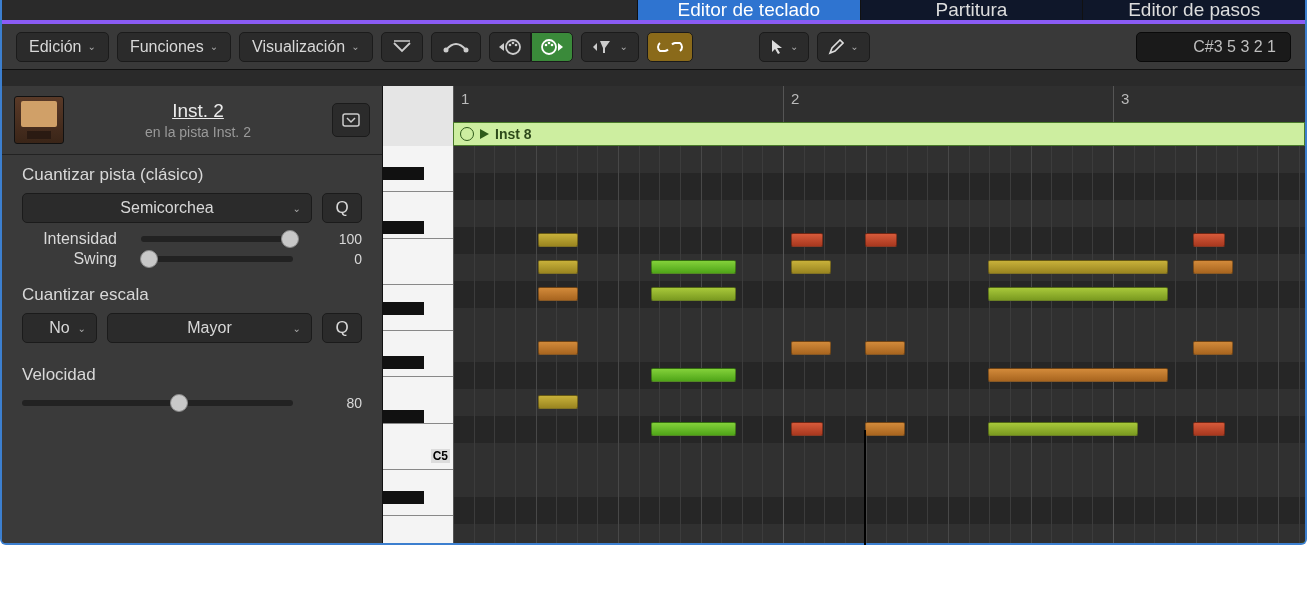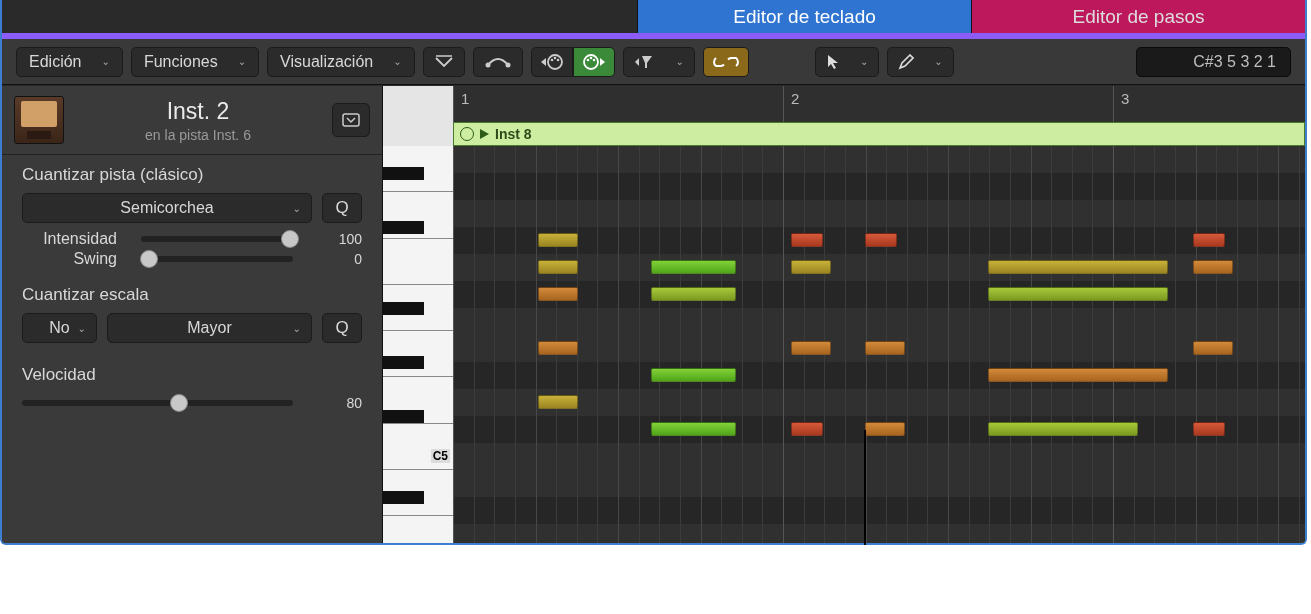--- a/index.html
+++ b/index.html
@@ -1,49 +1,49 @@
 <!DOCTYPE html>
 <html><head>
 <meta charset="utf-8">
 <style>
 * { box-sizing: border-box; margin: 0; padding: 0; font-family: -apple-system, "Helvetica Neue", Arial, sans-serif; }
 body { background: #fff; }
 .wrap { width: 1311px; position: relative; }
 .app { width: 1307px; height: 545px; border: 2px solid #3c7fcf; border-top: none; border-radius: 0 0 6px 6px; background: #2a2a2a; position: relative; overflow: hidden; }
 
 
-.tabs { display: flex; height: 39px; background: #be185d; border-bottom: 6px solid #8b5cf6; }
+.tabs { display: flex; height: 24px; background: #0f172a; border-bottom: 4px solid #8b5cf6; }
 .tab-spacer { flex: 0 0 635px; background: #2a2a2a; }
 .tab { flex: 1; display: flex; align-items: center; justify-content: center; color: #ddd; font-size: 19px; border-left: 1px solid #111; cursor: pointer; }
 .tab.active { background: #2f74d0; color: #fff; }
 
 
 .toolbar { height: 46px; display: flex; align-items: center; gap: 8px; padding: 0 14px; background: #393939; border-bottom: 1px solid #111; }
-.tbtn { height: 30px; display: flex; align-items: center; padding: 0 12px; background: #2b2b2b; border: 1px solid #1b1b1b; border-radius: 5px; color: #d8d8d8; font-size: 16px; cursor: pointer; gap: 20px; }
+.tbtn { height: 30px; display: flex; align-items: center; padding: 0 12px; background: #2b2b2b; border: 1px solid #1b1b1b; border-radius: 5px; color: #d8d8d8; font-size: 16px; cursor: pointer; gap: 6px; }
 .tbtn.icon { padding: 0 10px; }
 .chev { font-size: 10px; color: #aaa; }
 .tgroup { display: flex; }
 .tgroup .seg { height: 30px; display: flex; align-items: center; padding: 0 8px; background: #2b2b2b; border: 1px solid #1b1b1b; border-radius: 0; }
 .tgroup .seg:first-child { border-radius: 5px 0 0 5px; }
 .tgroup .seg:last-child { border-radius: 0 5px 5px 0; }
 .seg.on { background: #3a8a3a; }
 .seg.gold { background: #8a6a1a; }
 .info { margin-left: auto; height: 30px; min-width: 155px; padding: 0 14px; background: #1a1a1a; border: 1px solid #0a0a0a; border-radius: 5px; color: #bfbfbf; font-size: 16px; display: flex; align-items: center; justify-content: flex-end; }
 
 
 .main { position: absolute; top: 86px; left: 0; right: 0; bottom: 0; display: flex; }
 
 
 .side { width: 381px; background: #3a3a3a; border-right: 1px solid #111; color: #d8d8d8; font-size: 16px; }
 .track-head { display: flex; align-items: center; padding: 10px 12px; border-bottom: 1px solid #222; }
 .thumb { width: 50px; height: 48px; background: linear-gradient(#5a3a28,#3a2518); border: 1px solid #111; border-radius: 3px; position: relative; }
 .thumb::before { content:""; position:absolute; inset:4px 6px 16px 6px; background:#d0a068; border-radius:2px; }
 .thumb::after { content:""; position:absolute; left:12px; right:12px; bottom:4px; height:8px; background:#2a1a12; }
 .tinfo { flex: 1; text-align: center; }
-.tname { font-size: 23px; color: #eaeaea; }
+.tname { font-size: 19px; color: #eaeaea; text-decoration: underline; }
 .tsub { font-size: 14px; color: #9a9a9a; margin-top: 2px; }
 .collapse-btn { width: 38px; height: 34px; background: #2b2b2b; border: 1px solid #1b1b1b; border-radius: 5px; display:flex; align-items:center; justify-content:center; cursor:pointer; }
 .sec { padding: 10px 20px 6px 20px; }
 .sec-title { font-size: 17px; margin-bottom: 8px; }
 .row { display: flex; align-items: center; gap: 10px; margin-bottom: 6px; }
 .select { height: 30px; background: #2b2b2b; border: 1px solid #1b1b1b; border-radius: 5px; display:flex; align-items:center; justify-content:center; padding:0 10px; font-size:16px; cursor:pointer; position:relative; }
 .select.big { flex: 1; justify-content: center; }
 .select .schev { position:absolute; right:10px; font-size:10px; color:#aaa; }
 .qbtn { width: 40px; height: 30px; background: #2b2b2b; border: 1px solid #1b1b1b; border-radius: 5px; display:flex; align-items:center; justify-content:center; font-size:17px; cursor:pointer; }
 .slider-row { display:flex; align-items:center; gap:24px; }
@@ -88,20 +88,21 @@
 </style>
 </head>
 <body>
 
 <div class="wrap">
 <div class="app">
 
   <div class="tabs">
     <div class="tab-spacer"></div>
     <div class="tab active">Editor de teclado</div>
+    <div class="tab">Partitura</div>
     <div class="tab">Editor de pasos</div>
   </div>
 
   <div class="toolbar">
     <div class="tbtn">
           <span>Edición</span>
           <span class="chev">⌄</span>
         </div>
     <div class="tbtn">
           <span>Funciones</span>
@@ -182,21 +183,21 @@
     <div class="info">C#3  5 3 2 1</div>
   </div>
 
   <div class="main">
 
     <div class="side">
       <div class="track-head">
         <div class="thumb"></div>
         <div class="tinfo">
           <div class="tname">Inst. 2</div>
-          <div class="tsub">en la pista Inst. 6</div>
+          <div class="tsub">en la pista Inst. 2</div>
         </div>
         <div class="collapse-btn">
           <svg width="18" height="14" viewBox="0 0 18 14">
                 <rect x="1" y="1" width="16" height="12" rx="2" fill="none" stroke="#ccc" stroke-width="1.5"></rect>
                 <path d="M5 5 L9 9 L13 5" stroke="#ccc" stroke-width="1.5" fill="none"></path>
               </svg>
         </div>
       </div>
 
       <div class="sec">

